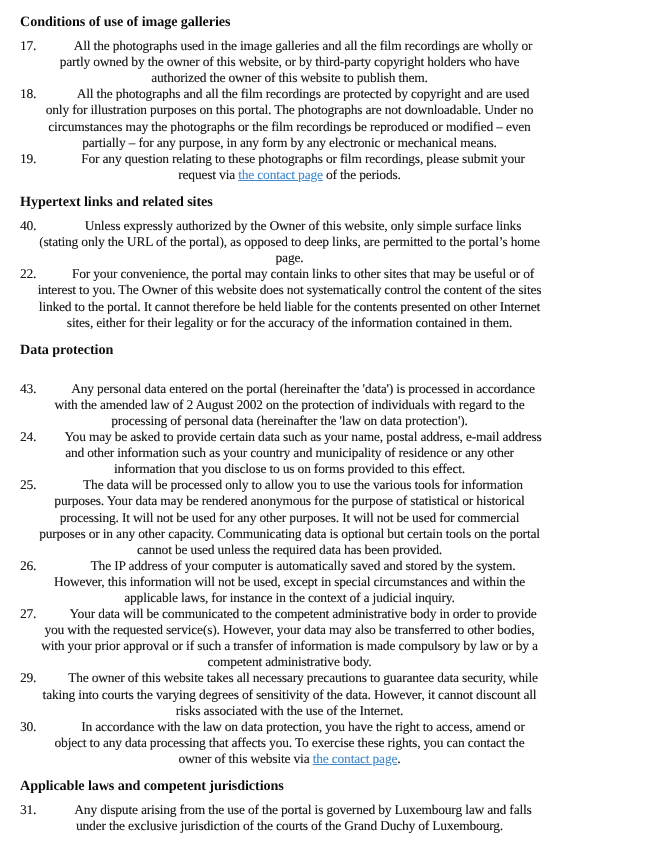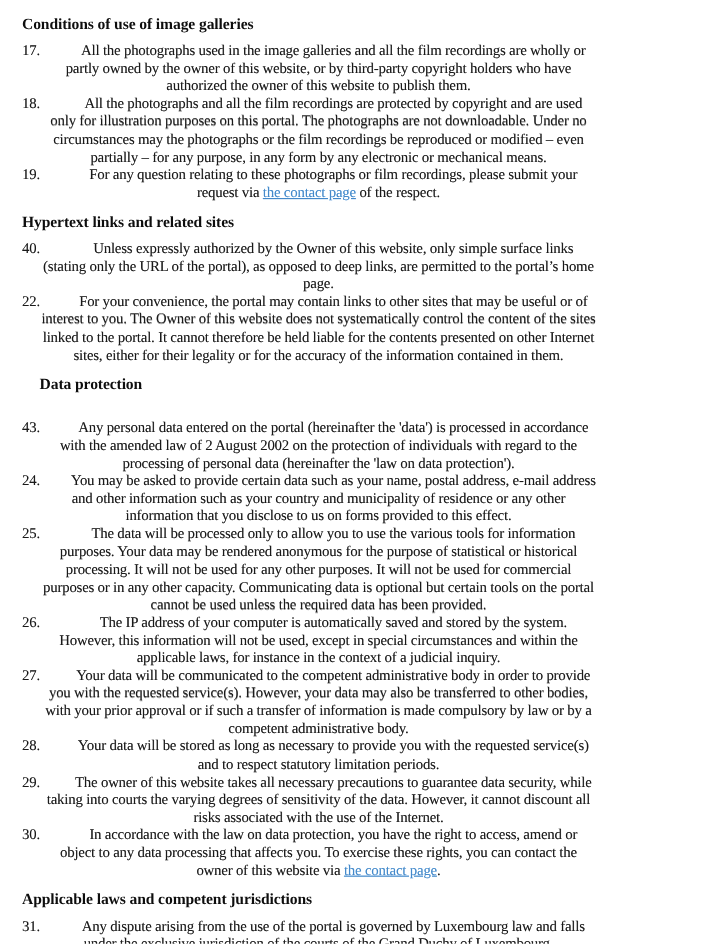--- a/index.html
+++ b/index.html
@@ -27,21 +27,21 @@
     filter: blur(0.22px) contrast(1.04);
   }
   .heading {
     font-size: 14.2px;
     font-weight: 700;
     color: #121212;
     margin: 11px 0 8px 0;
     letter-spacing: -0.1px;
   }
   .section-0 .heading { margin-top: 1px; }
-  .section-2 .heading { margin-bottom: 23px; margin-left: 16px; }
+  .section-2 .heading { margin-bottom: 23px; }
   .item {
     position: relative;
     margin: 0 0 0 17px;
     text-indent: 27px;
     text-shadow: 0.15px 0.15px 0.25px rgba(20,20,20,0.45);
     text-align: center;
   }
   .item .num {
     position: absolute;
     left: -17px;
@@ -59,35 +59,34 @@
 </style>
 </head>
 <body>
 
 <div class="page">
   <div id="content">
       <section class="section section-0">
         <h2 class="heading">Conditions of use of image galleries</h2>
         <p class="item"><span class="num">17.</span><span>All the photographs used in the image galleries and all the film recordings are wholly or partly owned by the owner of this website, or by third-party copyright holders who have authorized the owner of this website to publish them.</span></p>
         <p class="item"><span class="num">18.</span><span>All the photographs and all the film recordings are protected by copyright and are used only for illustration purposes on this portal. The photographs are not downloadable. Under no circumstances may the photographs or the film recordings be reproduced or modified – even partially – for any purpose, in any form by any electronic or mechanical means.</span></p>
-        <p class="item"><span class="num">19.</span><span>For any question relating to these photographs or film recordings, please submit your request via </span><a class="link" href="#">the contact page</a><span> of the respect.</span></p>
+        <p class="item"><span class="num">19.</span><span>For any question relating to these photographs or film recordings, please submit your request via </span><a class="link" href="#">the contact page</a><span> of the periods.</span></p>
       </section>
       <section class="section section-1">
         <h2 class="heading">Hypertext links and related sites</h2>
         <p class="item"><span class="num">40.</span><span>Unless expressly authorized by the Owner of this website, only simple surface links (stating only the URL of the portal), as opposed to deep links, are permitted to the portal’s home page.</span></p>
         <p class="item"><span class="num">22.</span><span>For your convenience, the portal may contain links to other sites that may be useful or of interest to you. The Owner of this website does not systematically control the content of the sites linked to the portal. It cannot therefore be held liable for the contents presented on other Internet sites, either for their legality or for the accuracy of the information contained in them.</span></p>
       </section>
       <section class="section section-2">
         <h2 class="heading">Data protection</h2>
         <p class="item"><span class="num">43.</span><span>Any personal data entered on the portal (hereinafter the 'data') is processed in accordance with the amended law of 2 August 2002 on the protection of individuals with regard to the processing of personal data (hereinafter the 'law on data protection').</span></p>
         <p class="item"><span class="num">24.</span><span>You may be asked to provide certain data such as your name, postal address, e-mail address and other information such as your country and municipality of residence or any other information that you disclose to us on forms provided to this effect.</span></p>
         <p class="item"><span class="num">25.</span><span>The data will be processed only to allow you to use the various tools for information purposes. Your data may be rendered anonymous for the purpose of statistical or historical processing. It will not be used for any other purposes. It will not be used for commercial purposes or in any other capacity. Communicating data is optional but certain tools on the portal cannot be used unless the required data has been provided.</span></p>
         <p class="item"><span class="num">26.</span><span>The IP address of your computer is automatically saved and stored by the system. However, this information will not be used, except in special circumstances and within the applicable laws, for instance in the context of a judicial inquiry.</span></p>
         <p class="item"><span class="num">27.</span><span>Your data will be communicated to the competent administrative body in order to provide you with the requested service(s). However, your data may also be transferred to other bodies, with your prior approval or if such a transfer of information is made compulsory by law or by a competent administrative body.</span></p>
-        <p class="item"><span class="num">28.</span><span>Your data will be stored as long as necessary to provide you with the requested service(s) and to respect statutory limitation periods.</span></p>
         <p class="item"><span class="num">29.</span><span>The owner of this website takes all necessary precautions to guarantee data security, while taking into courts the varying degrees of sensitivity of the data. However, it cannot discount all risks associated with the use of the Internet.</span></p>
         <p class="item"><span class="num">30.</span><span>In accordance with the law on data protection, you have the right to access, amend or object to any data processing that affects you. To exercise these rights, you can contact the owner of this website via </span><a class="link" href="#">the contact page</a><span>.</span></p>
       </section>
       <section class="section section-3">
         <h2 class="heading">Applicable laws and competent jurisdictions</h2>
         <p class="item"><span class="num">31.</span><span>Any dispute arising from the use of the portal is governed by Luxembourg law and falls under the exclusive jurisdiction of the courts of the Grand Duchy of Luxembourg.</span></p>
       </section>
     </div>
 </div>
 

